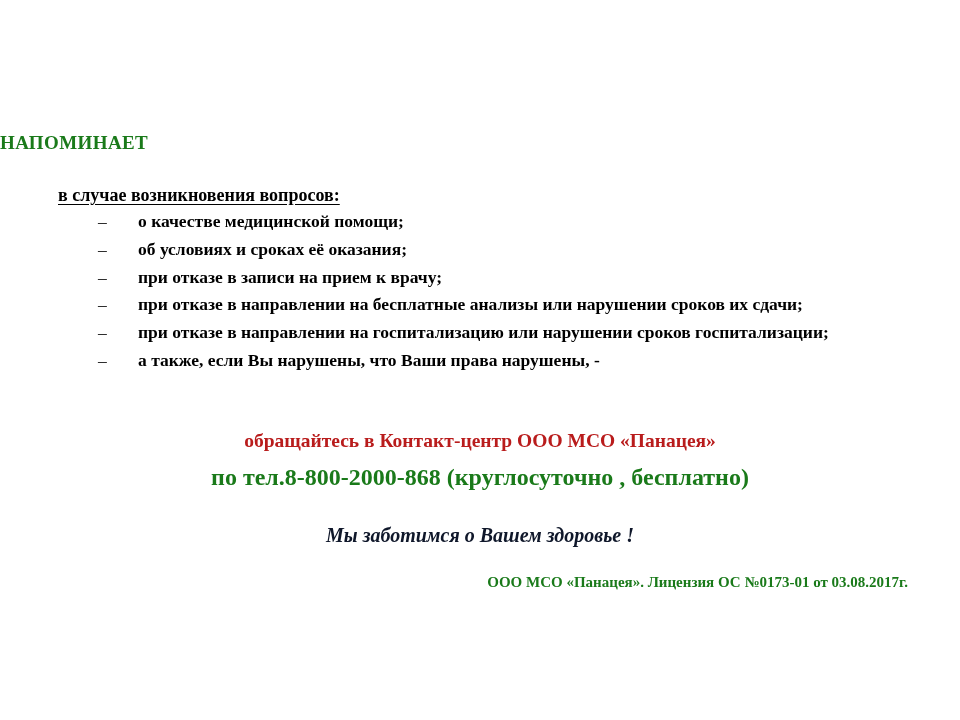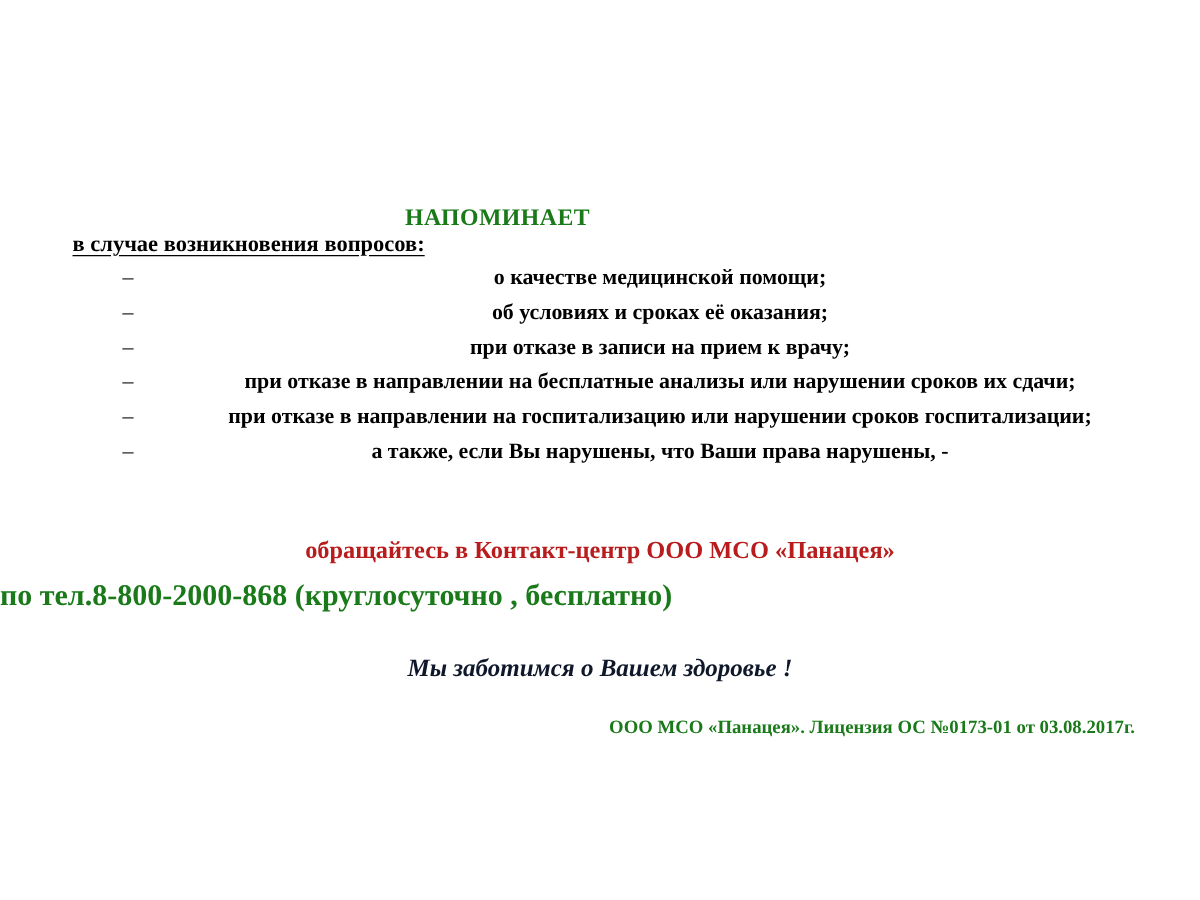--- a/index.html
+++ b/index.html
@@ -68,23 +68,22 @@
     white-space: nowrap;
     margin-top: 2px;
     transform: scaleX(1.04);
     transform-origin: left center;
   }
 
   
   .headline {
     position: absolute;
     left: 0;
-    top: 164px;
+    top: 132px;
     width: 796px;
-    text-align: center;
     font-size: 19px;
     font-weight: bold;
     color: #1a7a1a;
     letter-spacing: 0.4px;
   }
 
   
   .intro {
     position: absolute;
     left: 58px;
@@ -118,39 +117,39 @@
   }
   .bullet-dash {
     flex: 0 0 40px;
     width: 40px;
     color: #000000;
     font-weight: normal;
     font-size: 17.5px;
   }
   .bullet-text {
     flex: 1 1 auto;
-    text-align: center;
   }
 
   
   .cta1 {
     position: absolute;
     left: 0;
     top: 430px;
     width: 960px;
     text-align: center;
     font-size: 19.5px;
     font-weight: bold;
     color: #b91c1c;
   }
   .cta2 {
     position: absolute;
     left: 0;
     top: 464px;
     width: 960px;
+    text-align: center;
     font-size: 24px;
     font-weight: bold;
     color: #1a7a1a;
   }
   .slogan {
     position: absolute;
     left: 0;
     top: 524px;
     width: 960px;
     text-align: center;

